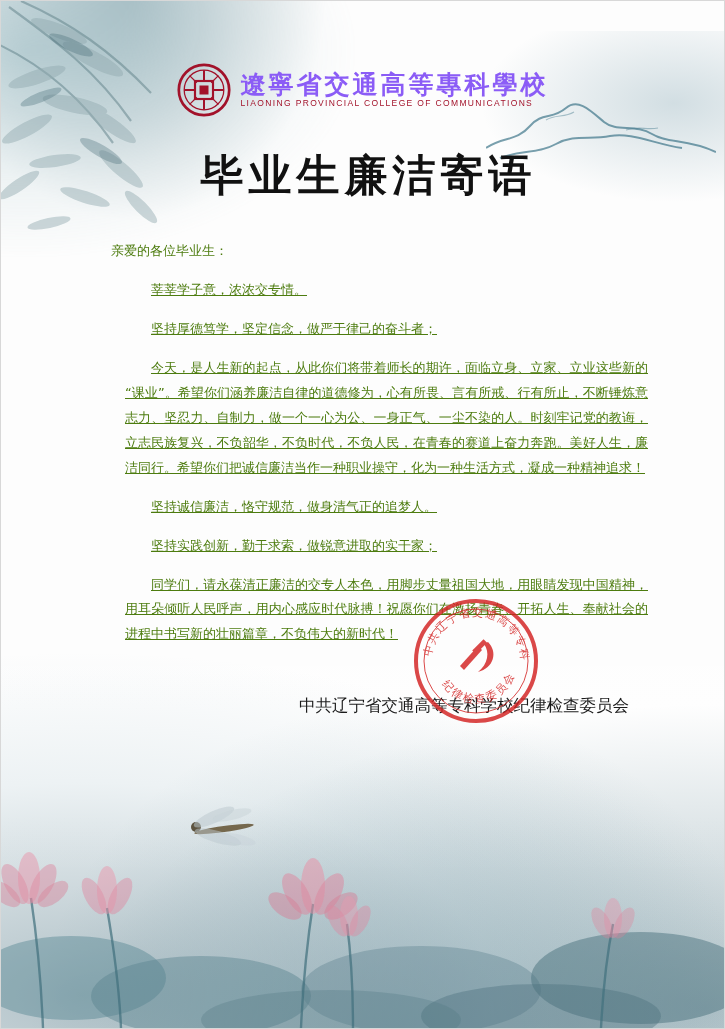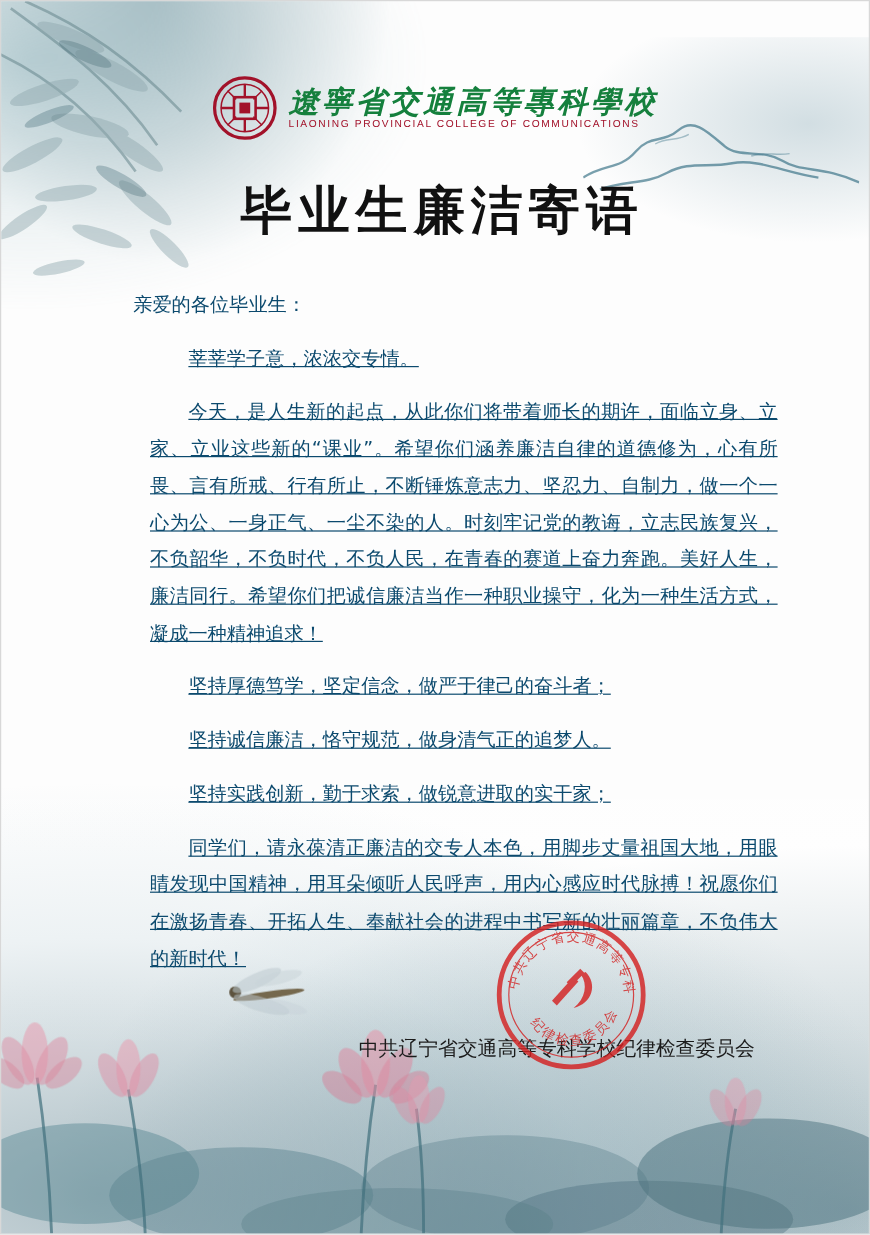--- a/index.html
+++ b/index.html
@@ -113,25 +113,24 @@
     height: 54px;
     flex: none;
   }
   .logo-text {
     text-align: left;
   }
   .logo-cn {
     font-family: "DejaVu Serif", "Liberation Serif", serif;
     font-size: 25px;
     font-weight: bold;
-    color: #15803d;
+    color: #8b5cf6;
     letter-spacing: 3px;
     line-height: 1.05;
     white-space: nowrap;
-    font-style: italic;
   }
   .logo-en {
     font-size: 8.5px;
     color: #a2122a;
     letter-spacing: 1.35px;
     margin-top: 0;
     white-space: nowrap;
   }
   .doc-title {
     margin-top: 30px;
@@ -141,23 +140,23 @@
     letter-spacing: 5px;
     color: #111111;
     padding-left: 12px;
   }
 
   
   .content {
     position: relative;
     margin: 34px 62px 0 110px;
     font-family: "DejaVu Sans", "Liberation Sans", sans-serif;
-    font-size: 16px;
+    font-size: 13px;
     line-height: 1.92;
-    color: #0c4a6e;
+    color: #4d7c0f;
     text-align: justify;
   }
   .salutation {
     margin-bottom: 2px;
   }
   .para {
     text-indent: 2em;
     margin: 14px;
     text-decoration: underline;
   }
@@ -312,22 +311,22 @@
         <div class="logo-cn">遼寧省交通高等專科學校</div>
         <div class="logo-en">LIAONING PROVINCIAL COLLEGE OF COMMUNICATIONS</div>
       </div>
     </div>
     <div class="doc-title">毕业生廉洁寄语</div>
   </div>
 
   <div class="content">
     <div class="salutation">亲爱的各位毕业生：</div>
     <p class="para">莘莘学子意，浓浓交专情。</p>
+    <p class="para">坚持厚德笃学，坚定信念，做严于律己的奋斗者；</p>
     <p class="para">今天，是人生新的起点，从此你们将带着师长的期许，面临立身、立家、立业这些新的“课业”。希望你们涵养廉洁自律的道德修为，心有所畏、言有所戒、行有所止，不断锤炼意志力、坚忍力、自制力，做一个一心为公、一身正气、一尘不染的人。时刻牢记党的教诲，立志民族复兴，不负韶华，不负时代，不负人民，在青春的赛道上奋力奔跑。美好人生，廉洁同行。希望你们把诚信廉洁当作一种职业操守，化为一种生活方式，凝成一种精神追求！</p>
-    <p class="para">坚持厚德笃学，坚定信念，做严于律己的奋斗者；</p>
     <p class="para">坚持诚信廉洁，恪守规范，做身清气正的追梦人。</p>
     <p class="para">坚持实践创新，勤于求索，做锐意进取的实干家；</p>
     <p class="para">同学们，请永葆清正廉洁的交专人本色，用脚步丈量祖国大地，用眼睛发现中国精神，用耳朵倾听人民呼声，用内心感应时代脉搏！祝愿你们在激扬青春、开拓人生、奉献社会的进程中书写新的壮丽篇章，不负伟大的新时代！</p>
   </div>
 
   <div class="signature">
     <div>中共辽宁省交通高等专科学校纪律检查委员会</div>
 
     <svg class="seal" viewBox="0 0 150 150">
       <g opacity="0.82">

